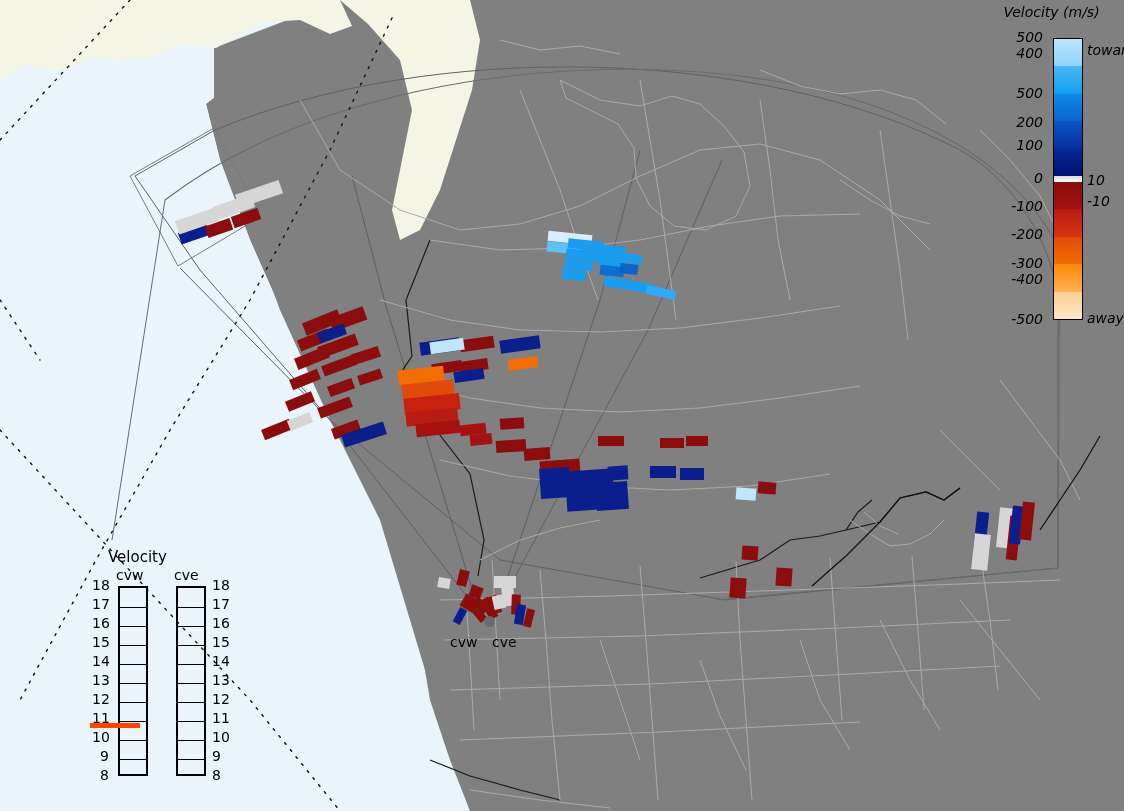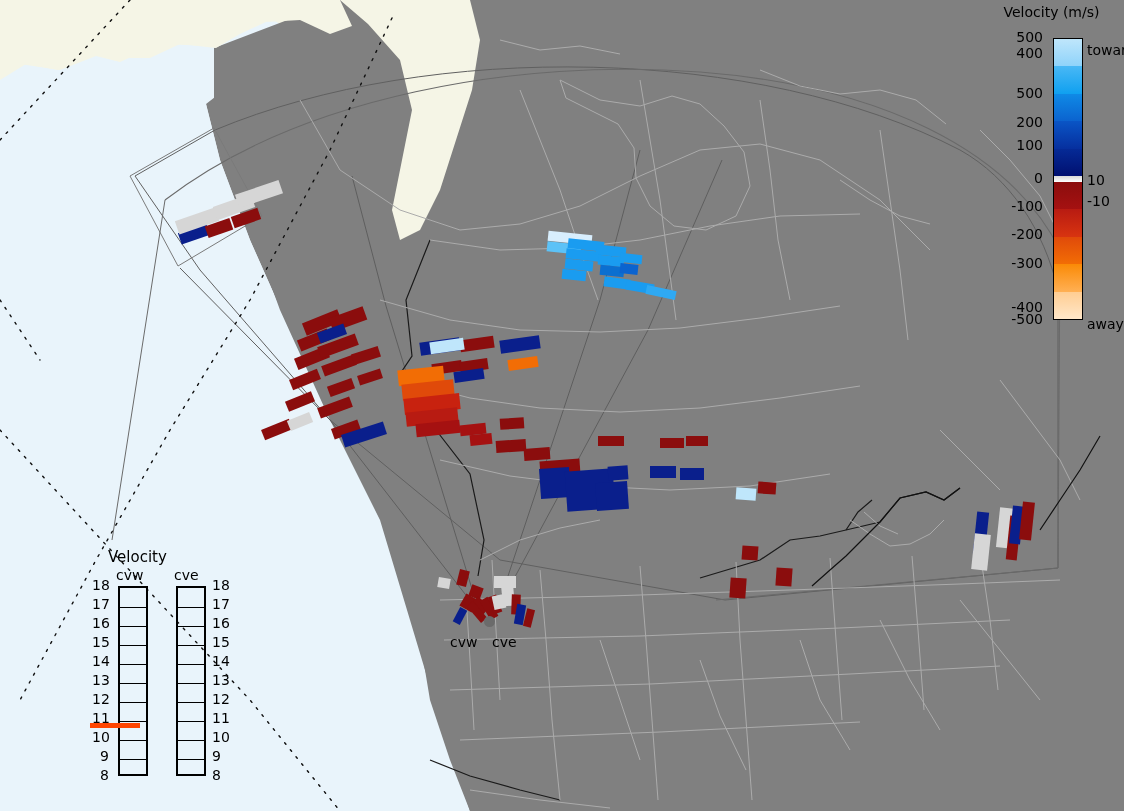--- a/index.html
+++ b/index.html
@@ -12,21 +12,21 @@
   
   .ocean{position:absolute;inset:0;background:#e9f4fb;}
   svg.maplayer{position:absolute;left:0;top:0;width:1124px;height:811px;}
 
   
   #timestamp{position:absolute;left:6px;top:2px;color:#000;
              font-size:15px;line-height:16px;letter-spacing:0px;
              white-space:pre;}
 
   
-  #velpanel{position:absolute;left:975px;top:2px;width:148px;height:330px;}
+  #velpanel{position:absolute;left:975px;top:2px;width:148px;height:330px;font-style:italic;}
   #veltitle{position:absolute;left:5px;top:2px;width:143px;text-align:center;
             font-size:14px;color:#000;}
   #velbar{position:absolute;left:78px;top:36px;width:30px;height:282px;
           border:1px solid #000;box-sizing:border-box;}
   .velband{position:absolute;left:0;width:100%;}
   .velticks{position:absolute;left:0px;top:26px;width:72px;}
   .velticks div{position:absolute;right:4px;font-size:14px;color:#000;
                 text-align:right;white-space:nowrap;}
   .velside{position:absolute;left:112px;top:26px;}
   .velside div{position:absolute;left:0;font-size:14px;color:#000;white-space:nowrap;}
@@ -290,28 +290,28 @@
     <div class="velticks">
         <div style="top: 1px;">500</div>
         <div style="top: 17px;">400</div>
         <div style="top: 57.4px;">500</div>
         <div style="top: 85.6px;">200</div>
         <div style="top: 109px;">100</div>
         <div style="top: 142px;">0</div>
         <div style="top: 170.2px;">-100</div>
         <div style="top: 198.4px;">-200</div>
         <div style="top: 226.6px;">-300</div>
-        <div style="top: 271px;">-400</div>
+        <div style="top: 243px;">-400</div>
         <div style="top: 283px;">-500</div>
       </div>
     <div class="velside">
         <div style="top: 14px;">toward</div>
         <div style="top: 144px;">10</div>
         <div style="top: 165px;">-10</div>
-        <div style="top: 288px;">away</div>
+        <div style="top: 282px;">away</div>
       </div>
   </div>
 
   <div id="freqpanel">
     <div id="freqtitle">Velocity</div>
     <div class="freqcolhdr" style="left:16px;">cvw</div>
     <div class="freqcolhdr" style="left:74px;">cve</div>
     <div class="freqbox" style="left:18px;">
         <div class="seg" style="top: 19px; height: 1px;"></div>
         <div class="seg" style="top: 38px; height: 1px;"></div>

